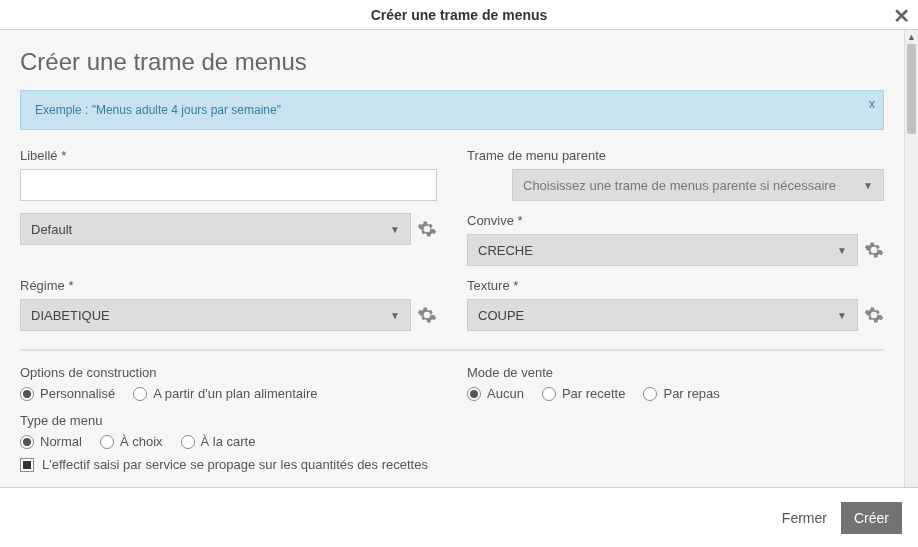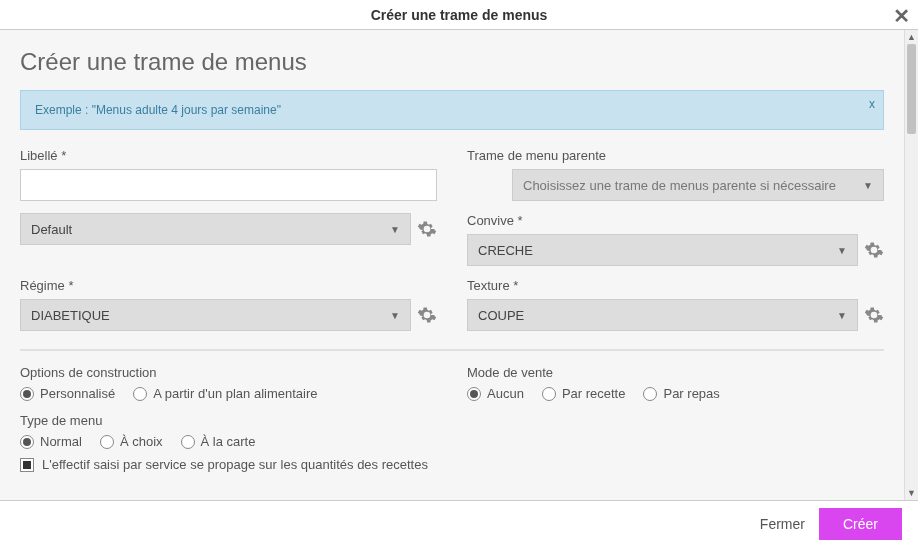--- a/index.html
+++ b/index.html
@@ -37,23 +37,23 @@
 
 .radio-group { display:flex; align-items:center; gap:18px; flex-wrap:wrap; }
 .radio-item { display:flex; align-items:center; gap:6px; cursor:pointer; }
 .radio-circle { width:14px; height:14px; border:1px solid #888; border-radius:50%; display:flex; align-items:center; justify-content:center; background:#fff; }
 .radio-circle.checked::after { content:''; width:8px; height:8px; background:#555; border-radius:50%; display:block; }
 
 .check-item { display:flex; align-items:center; gap:8px; margin-top:8px; cursor:pointer; }
 .check-box { width:14px; height:14px; border:1px solid #888; background:#fff; display:flex; align-items:center; justify-content:center; }
 .check-box.checked::after { content:''; width:8px; height:8px; background:#333; display:block; }
 
-.footer { position:absolute; bottom:0; left:0; right:0; height:47px; border-top:1px solid #ccc; background:#fff; display:flex; align-items:center; justify-content:flex-end; padding:0 16px; gap:14px; }
+.footer { position:absolute; bottom:0; left:0; right:0; height:60px; border-top:1px solid #ccc; background:#fff; display:flex; align-items:center; justify-content:flex-end; padding:0 16px; gap:14px; }
 .btn-text { color:#555; cursor:pointer; font-size:14px; }
-.btn-primary { background:#d946ef; color:#fff; padding:8px 24px; cursor:pointer; font-size:14px; border:none; }
+.btn-primary { background:#737373; color:#fff; padding:8px 13px; cursor:pointer; font-size:14px; border:none; }
 </style>
 </head>
 <body>
 
 <div class="modal-header">
   <span class="modal-title">Créer une trame de menus</span>
   <span class="modal-close">✕</span>
 </div>
 
 <div class="scroll-area">

